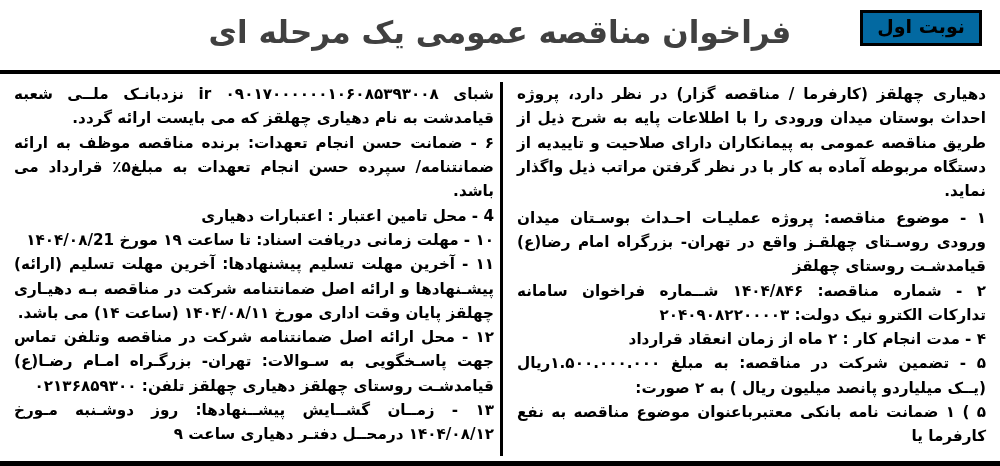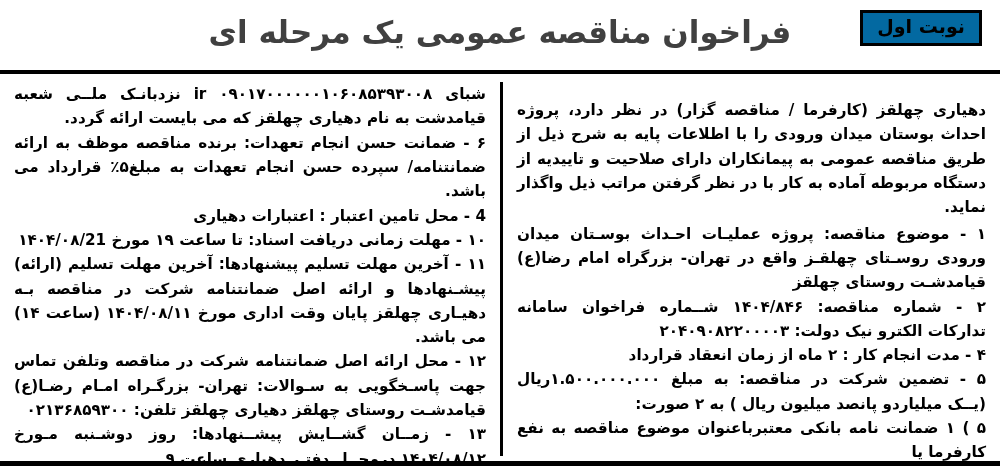--- a/index.html
+++ b/index.html
@@ -77,29 +77,28 @@
     text-justify: inter-word;
   }
 
   .col.right-col {
     border-left: 3px solid #000;
     padding-left: 14px;
     padding-right: 4px;
   }
 
   .col.left-col {
-    padding-right: 14px;
+    padding-right: 6px;
     padding-left: 4px;
   }
 
   .lead {
     font-weight: bold;
     margin-bottom: 2px;
     line-height: 1.6;
-    margin-top: 16px;
   }
 
   .item {
     font-weight: bold;
     margin-bottom: 0px;
     line-height: 1.6;
   }
 
   .sub-item {
     font-weight: bold;

